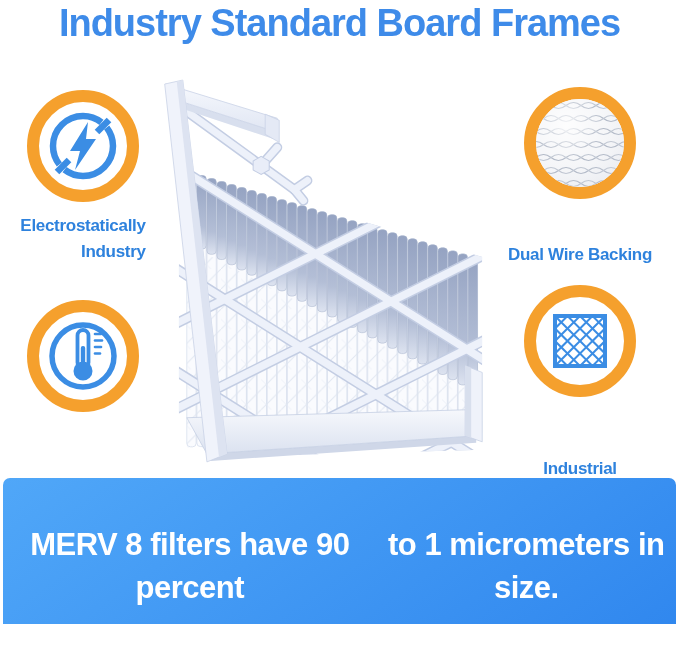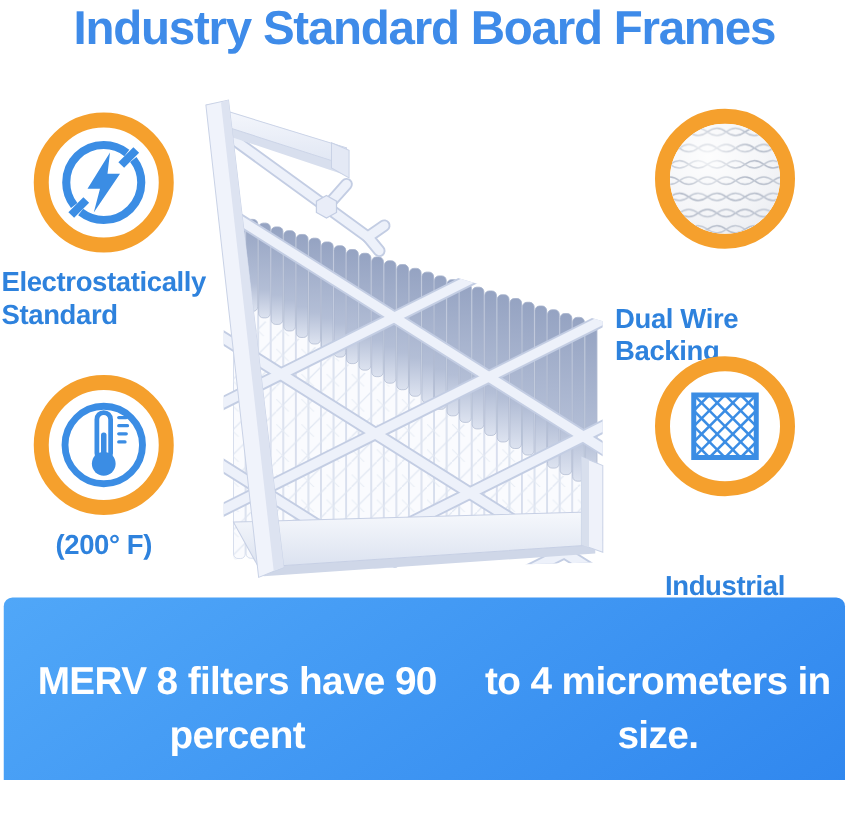--- a/index.html
+++ b/index.html
@@ -19,22 +19,22 @@
   .feature.bl{left:-5px;top:300px;}
   .feature.br{left:492px;top:285px;gap:48px;}
   .ring{
     width:112px;height:112px;border-radius:50%;
     border:12px solid var(--ring-orange,#f5a02d);
     box-sizing:border-box;background:#ffffff;
     display:flex;align-items:center;justify-content:center;overflow:hidden;
   }
   .ring svg{display:block;}
   .feature-label{
-    margin-top:11px;text-align:left;
-    font-size:22px;font-weight:700;line-height:26px;letter-spacing:-0.3px;
+    margin-top:11px;text-align:right;
+    font-size:17px;font-weight:700;line-height:26px;letter-spacing:-0.3px;
     color:var(--label-blue,#2e82dd);
   }
   .filter-wrap{position:absolute;left:160px;top:68px;width:338px;height:412px;}
   .banner{
     position:absolute;left:3px;top:478px;width:673px;height:175px;
     border-radius:7px;
     background:linear-gradient(145deg,var(--banner-gradient-start,#50a7f8) 0%,var(--banner-gradient-end,#2f86ee) 100%);
     display:flex;justify-content:flex-start;align-items:center;
   }
   .banner div{
@@ -53,21 +53,21 @@
     <div class="ring">
       <svg width="80" height="80" viewBox="0 0 80 80">
         <circle cx="40" cy="40" r="30" fill="none" stroke="#3b8de4" stroke-width="6.5" pathLength="360" stroke-dasharray="166 14" stroke-dashoffset="38"></circle>
         <line x1="66" y1="14" x2="54" y2="26" stroke="#3b8de4" stroke-width="6.5"></line>
         <line x1="14" y1="66" x2="26" y2="54" stroke="#3b8de4" stroke-width="6.5"></line>
         <path d="M45 16 L27 45 L37 45 L32 64 L53 33 L43 33 Z" fill="#3b8de4"></path>
       </svg>
     </div>
     <div class="feature-label">
       <div>Electrostatically</div>
-      <div>Standard</div>
+      <div>Industry</div>
     </div>
   </div>
 
   <div class="feature tr">
     <div class="ring">
       <svg width="88" height="88" viewBox="0 0 88 88">
         <defs>
           <pattern id="meshP" x="0" y="0" width="30" height="26" patternUnits="userSpaceOnUse">
             <path d="M0,6.5 Q7.5,0.5 15,6.5 T30,6.5" fill="none" stroke="#97a1b4" stroke-width="1.2"></path>
             <path d="M0,6.5 Q7.5,12.5 15,6.5 T30,6.5" fill="none" stroke="#a9b2c2" stroke-width="1.1"></path>
@@ -97,21 +97,20 @@
         <rect x="34.5" y="14" width="11" height="38" rx="5.5" fill="#ffffff" stroke="#3b8de4" stroke-width="3.8"></rect>
         <rect x="37.8" y="30" width="4.4" height="24" rx="2" fill="#3b8de4"></rect>
         <circle cx="40" cy="55" r="9.5" fill="#3b8de4"></circle>
         <line x1="52" y1="18" x2="58" y2="18" stroke="#3b8de4" stroke-width="2.6" stroke-linecap="round"></line>
         <line x1="52" y1="24.5" x2="59" y2="24.5" stroke="#3b8de4" stroke-width="2.6" stroke-linecap="round"></line>
         <line x1="52" y1="31" x2="58" y2="31" stroke="#3b8de4" stroke-width="2.6" stroke-linecap="round"></line>
         <line x1="52" y1="37.5" x2="57" y2="37.5" stroke="#3b8de4" stroke-width="2.6" stroke-linecap="round"></line>
       </svg>
     </div>
     <div class="feature-label">
-      <div>(200° F)</div>
     </div>
   </div>
 
   <div class="feature br">
     <div class="ring">
       <svg width="80" height="80" viewBox="0 0 80 80">
         <defs>
             <clipPath id="sqClip">
               <rect x="15" y="15" width="50" height="50"></rect>
             </clipPath>
@@ -277,16 +276,16 @@
       <polygon points="5,16 116,50 116,64 10,30" fill="url(#flangeG)" stroke="#c9d2e6" stroke-width="0.8"></polygon>
       <polygon points="104,46 118,52 118,74 104,66" fill="#e4e9f5" stroke="#c9d2e6" stroke-width="0.8"></polygon>
 
       <polygon points="4,16 22,12 66,384 46,392" fill="#f0f3fb" stroke="#c9d2e6" stroke-width="0.8"></polygon>
       <polygon points="16,14 22,12 66,384 58,387" fill="#dde3f1"></polygon>
     </svg>
   </div>
 
   <div class="banner">
     <div>MERV 8 filters have 90 percent</div>
-    <div>to 4 micrometers in size.</div>
+    <div>to 1 micrometers in size.</div>
   </div>
 
 </div>
 
 </body></html>

